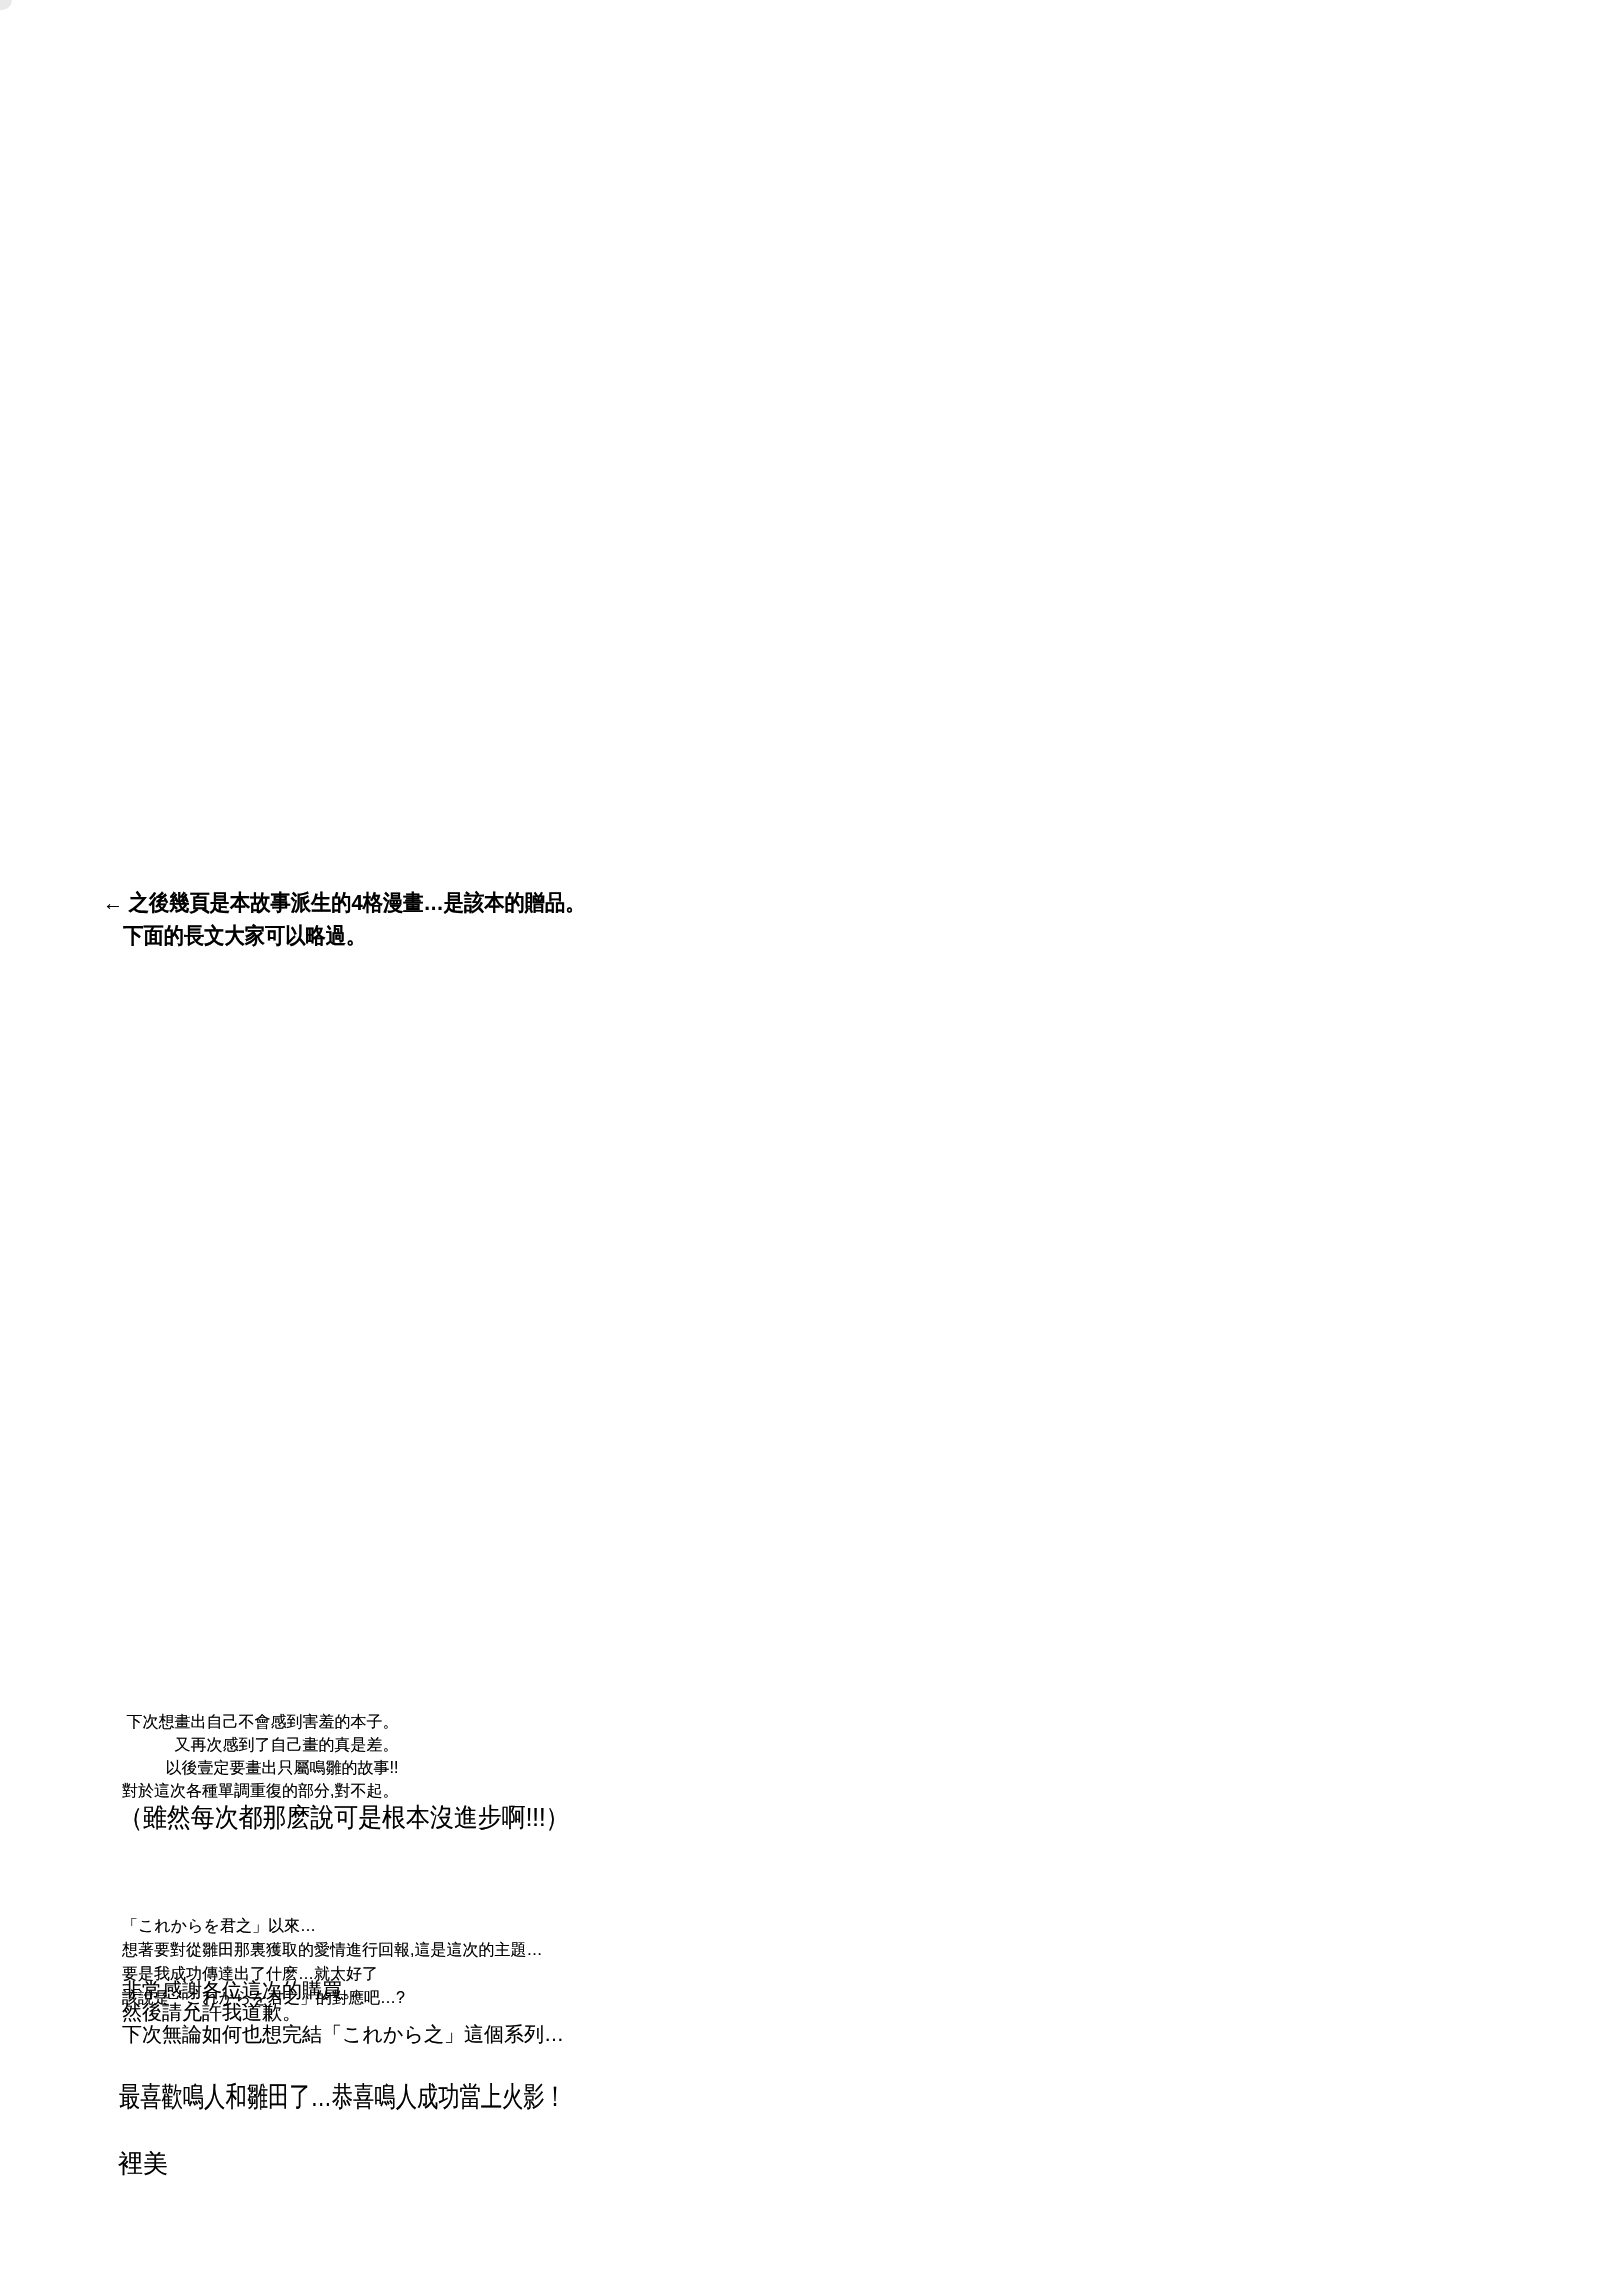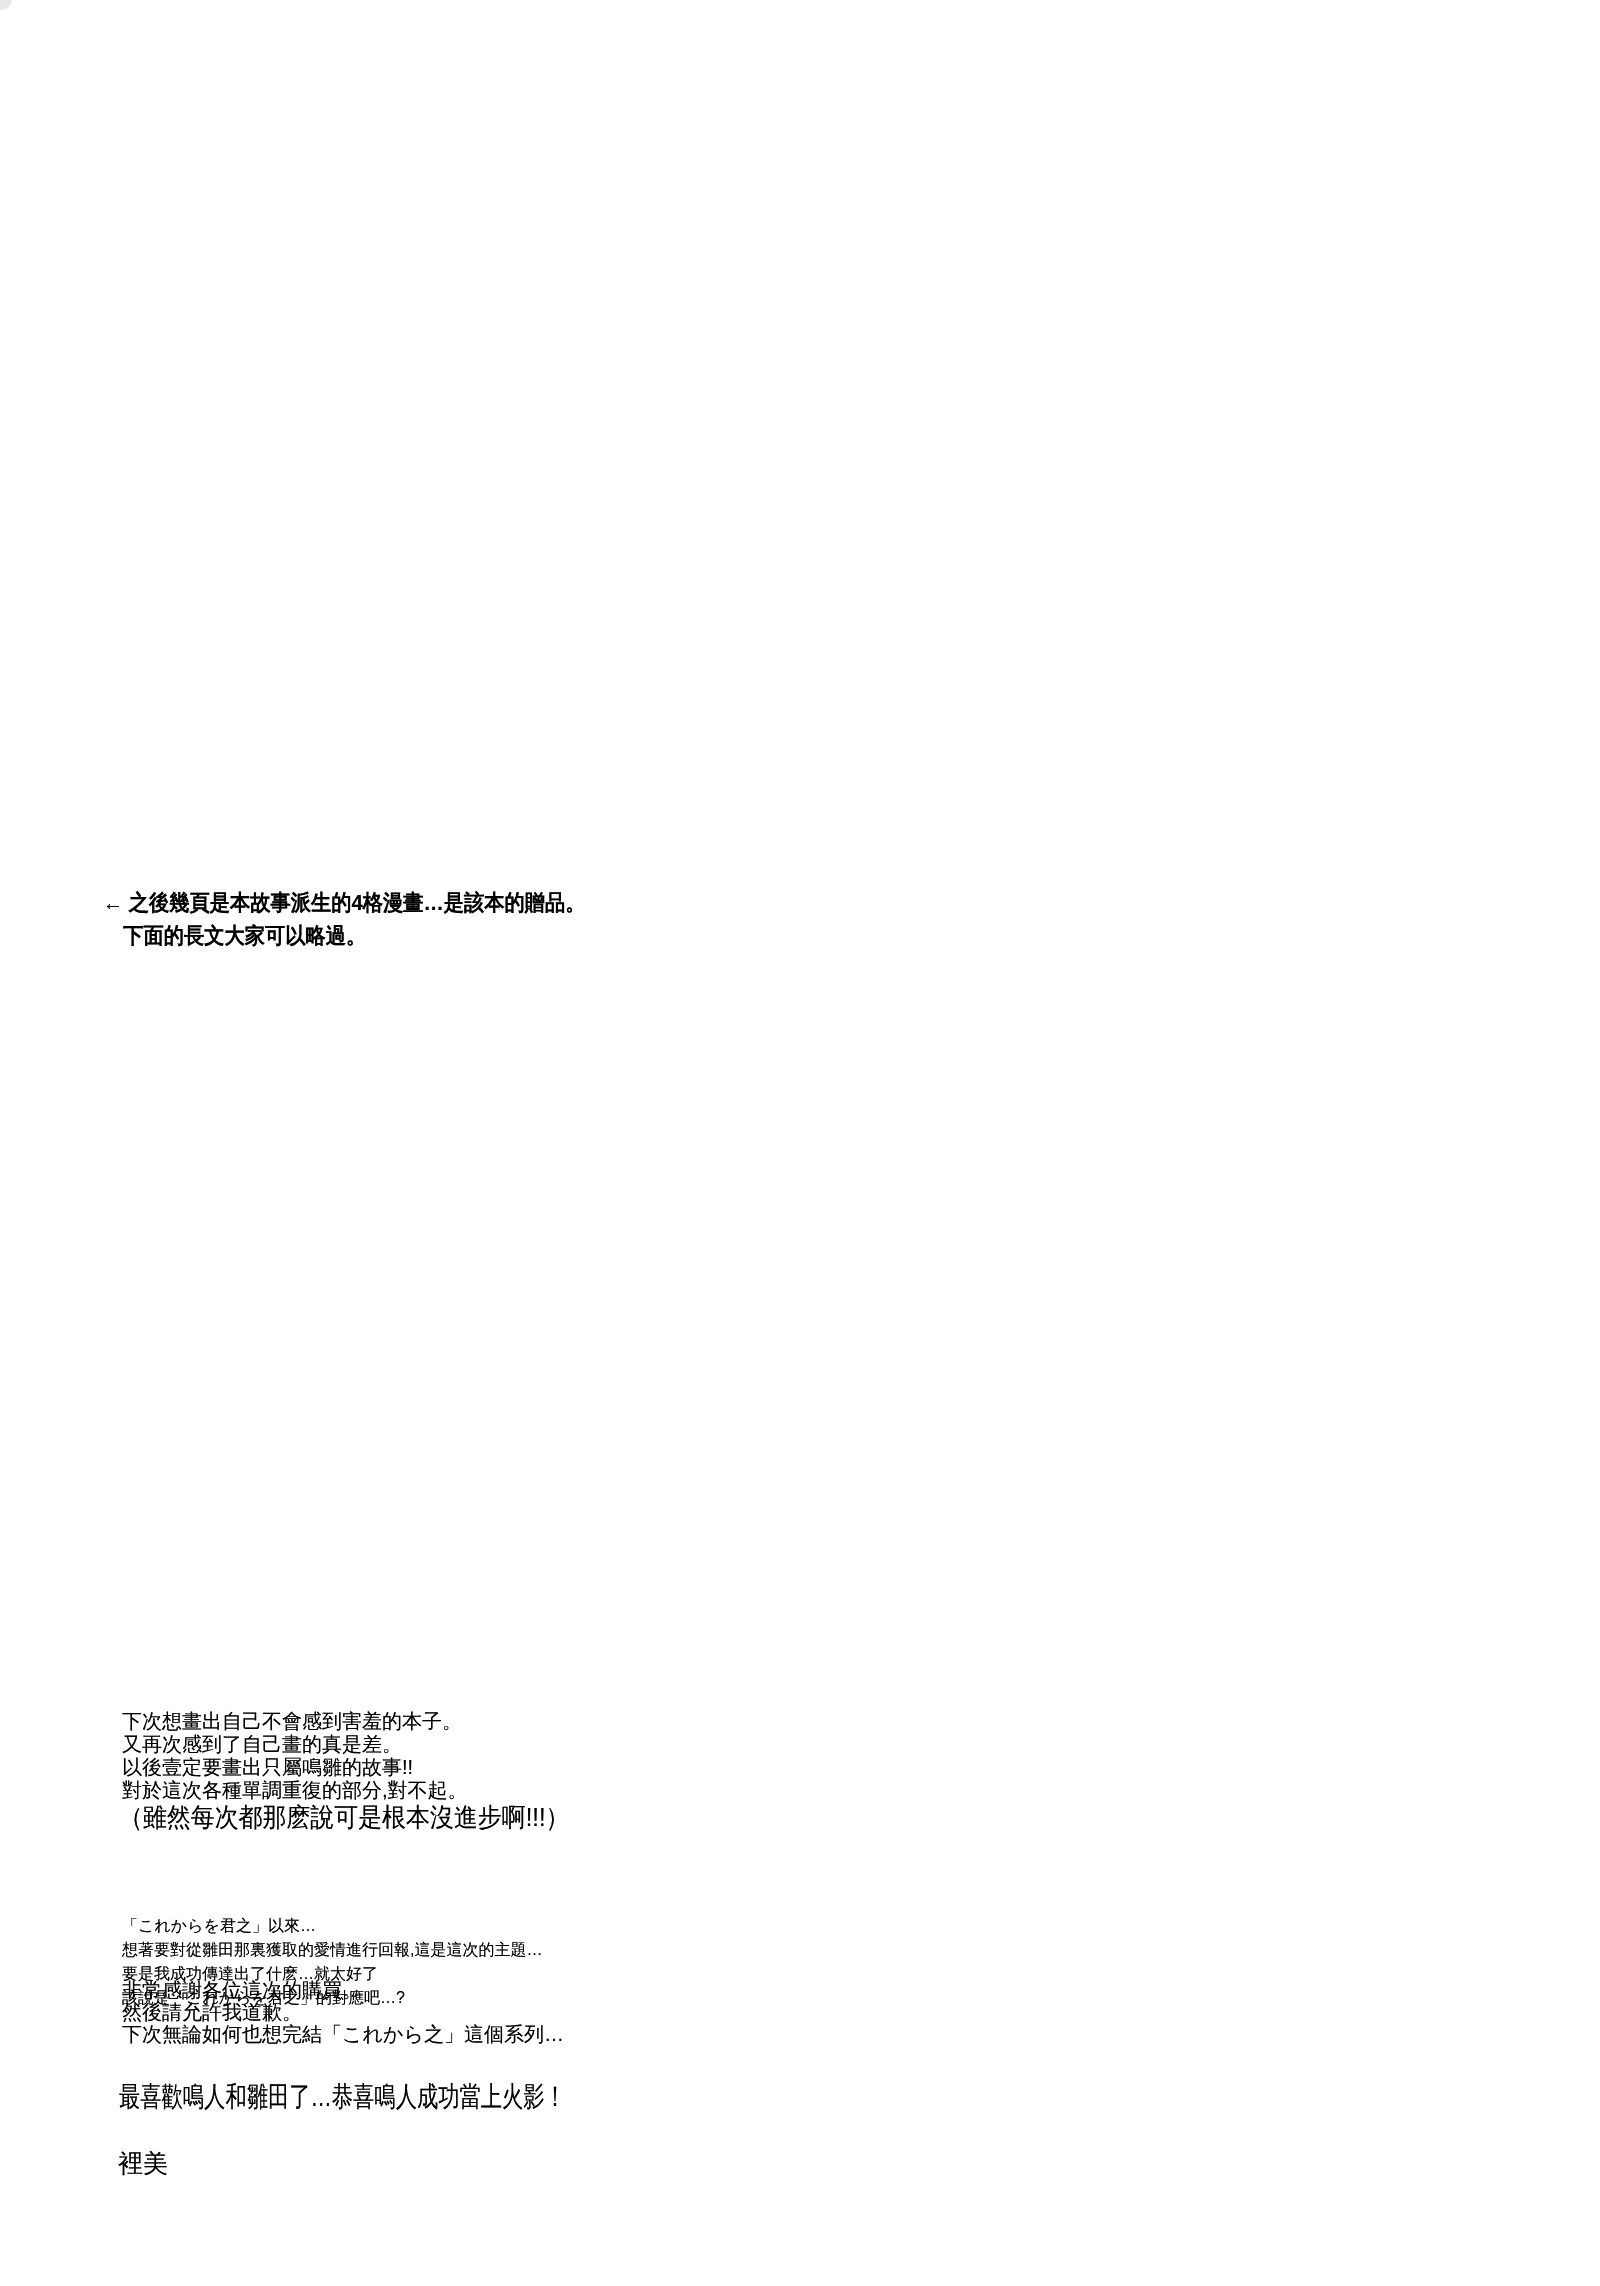--- a/index.html
+++ b/index.html
@@ -46,22 +46,23 @@
   }
   #para-reflection {
     left: 122px;
     top: 1443px;
     font-size: 20px;
     line-height: 23px;
   }
   #para-next-goals {
     left: 122px;
     top: 1710px;
-    font-size: 20px;
+    font-size: 16px;
     line-height: 23px;
+    text-align: right;
   }
   #emphasis-line {
     left: 119px;
     top: 1804px;
     font-size: 26px;
     line-height: 27px;
     transform: scaleX(0.92);
     transform-origin: 0 0;
   }
   #para-theme {

